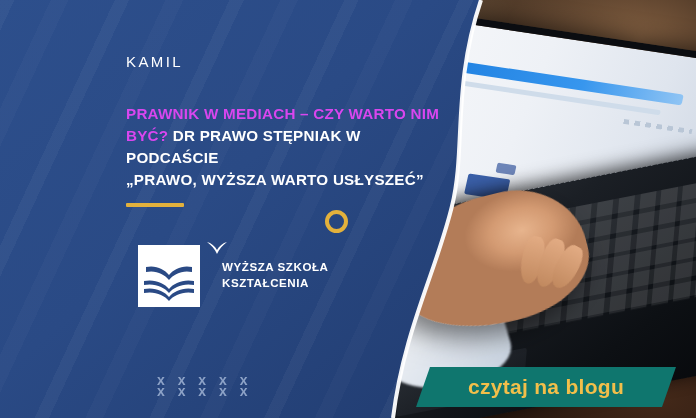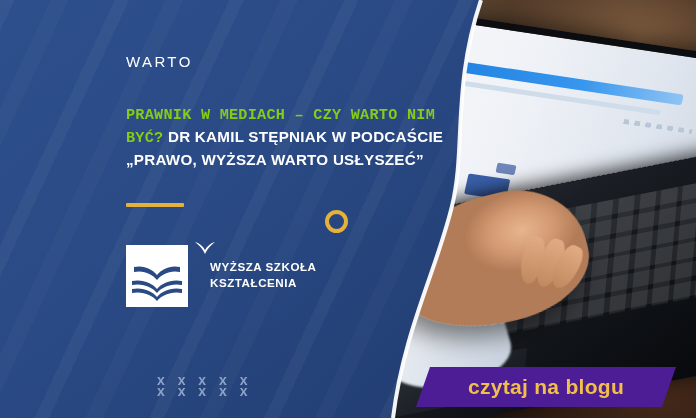--- a/index.html
+++ b/index.html
@@ -129,33 +129,33 @@
     position:absolute;left:126px;top:53px;
     color:#ffffff;font-size:15px;font-weight:400;
     letter-spacing:2.4px;
   }
 
   .headline{
     position:absolute;left:126px;top:103px;width:330px;
     font-size:15.2px;font-weight:700;line-height:22px;
     letter-spacing:.25px;color:#ffffff;
   }
-  .gold{color:#84cc16;font-family:Liberation Mono, monospace;}
+  .gold{color:#d946ef;}
 
   .rule{
     position:absolute;left:126px;top:203px;width:58px;height:4px;
     background:#e3b13c;border-radius:1px;
   }
   .ring{
     position:absolute;left:325px;top:210px;width:23px;height:23px;
     border:4px solid #e3b13c;border-radius:50%;
   }
 
   
-  .logo{position:absolute;left:126px;top:245px;}
+  .logo{position:absolute;left:138px;top:245px;}
   .logo-mark{
     position:relative;width:62px;height:62px;
     background:#ffffff;
   }
   .logo-mark svg{position:absolute;left:0;top:0;}
   .bird{position:absolute;left:68px;top:-4px;width:22px;height:14px;}
   .logo-text{
     position:absolute;left:84px;top:14px;
     color:#ffffff;font-size:11.6px;font-weight:700;
     line-height:15.5px;letter-spacing:.55px;white-space:nowrap;
@@ -164,21 +164,21 @@
   
   .xpattern{
     position:absolute;left:121px;top:375px;
     color:#9fb3d4;font-size:14px;font-weight:700;
     line-height:11px;letter-spacing:4.5px;opacity:.85;margin-left:36px;
   }
 
   
   .cta{
     position:absolute;left:416px;top:367px;width:260px;height:40px;
-    background:#4c1d95;
+    background:#0f766e;
     clip-path:polygon(14px 0, 100% 0, calc(100% - 14px) 100%, 0 100%);
     display:flex;align-items:center;justify-content:center;
     box-shadow:0 3px 12px rgba(0,0,0,.45);
   }
   .cta span{
     color:#f2bf4a;font-size:21px;font-weight:700;letter-spacing:.3px;
   }
 </style>
 </head>
 <body>
@@ -224,25 +224,25 @@
         </linearGradient>
       </defs>
       <path d="M0,0 L481,0 C452,86 466,150 452,206 C436,272 404,330 393,418 L0,418 Z" fill="url(#blueGrad)"></path>
       <path d="M481,0 C452,86 466,150 452,206 C436,272 404,330 393,418" fill="none" stroke="#ffffff" stroke-width="4" opacity=".95"></path>
     </svg>
     <div class="streaks"></div>
   </div>
 
   <div class="content">
 
-    <div class="category">WARTO</div>
+    <div class="category">KAMIL</div>
 
     <div class="headline">
       <span class="gold">PRAWNIK W MEDIACH – CZY WARTO NIM</span><br>
-      <span class="gold">BYĆ?</span><span> DR KAMIL STĘPNIAK W PODCAŚCIE</span><br>
+      <span class="gold">BYĆ?</span><span> DR PRAWO STĘPNIAK W PODCAŚCIE</span><br>
       <span>„PRAWO, WYŻSZA WARTO USŁYSZEĆ”</span>
     </div>
 
     <div class="rule"></div>
     <div class="ring"></div>
 
     <div class="logo">
       <div class="logo-mark">
         <svg width="62" height="62" viewBox="0 0 62 62" xmlns="http://www.w3.org/2000/svg">
           <path d="M8,22 C18,20 26,24 31,30 C36,24 44,20 54,22 L54,27 C44,25 36,29 31,35 C26,29 18,25 8,27 Z" fill="#2a4a85"></path>

